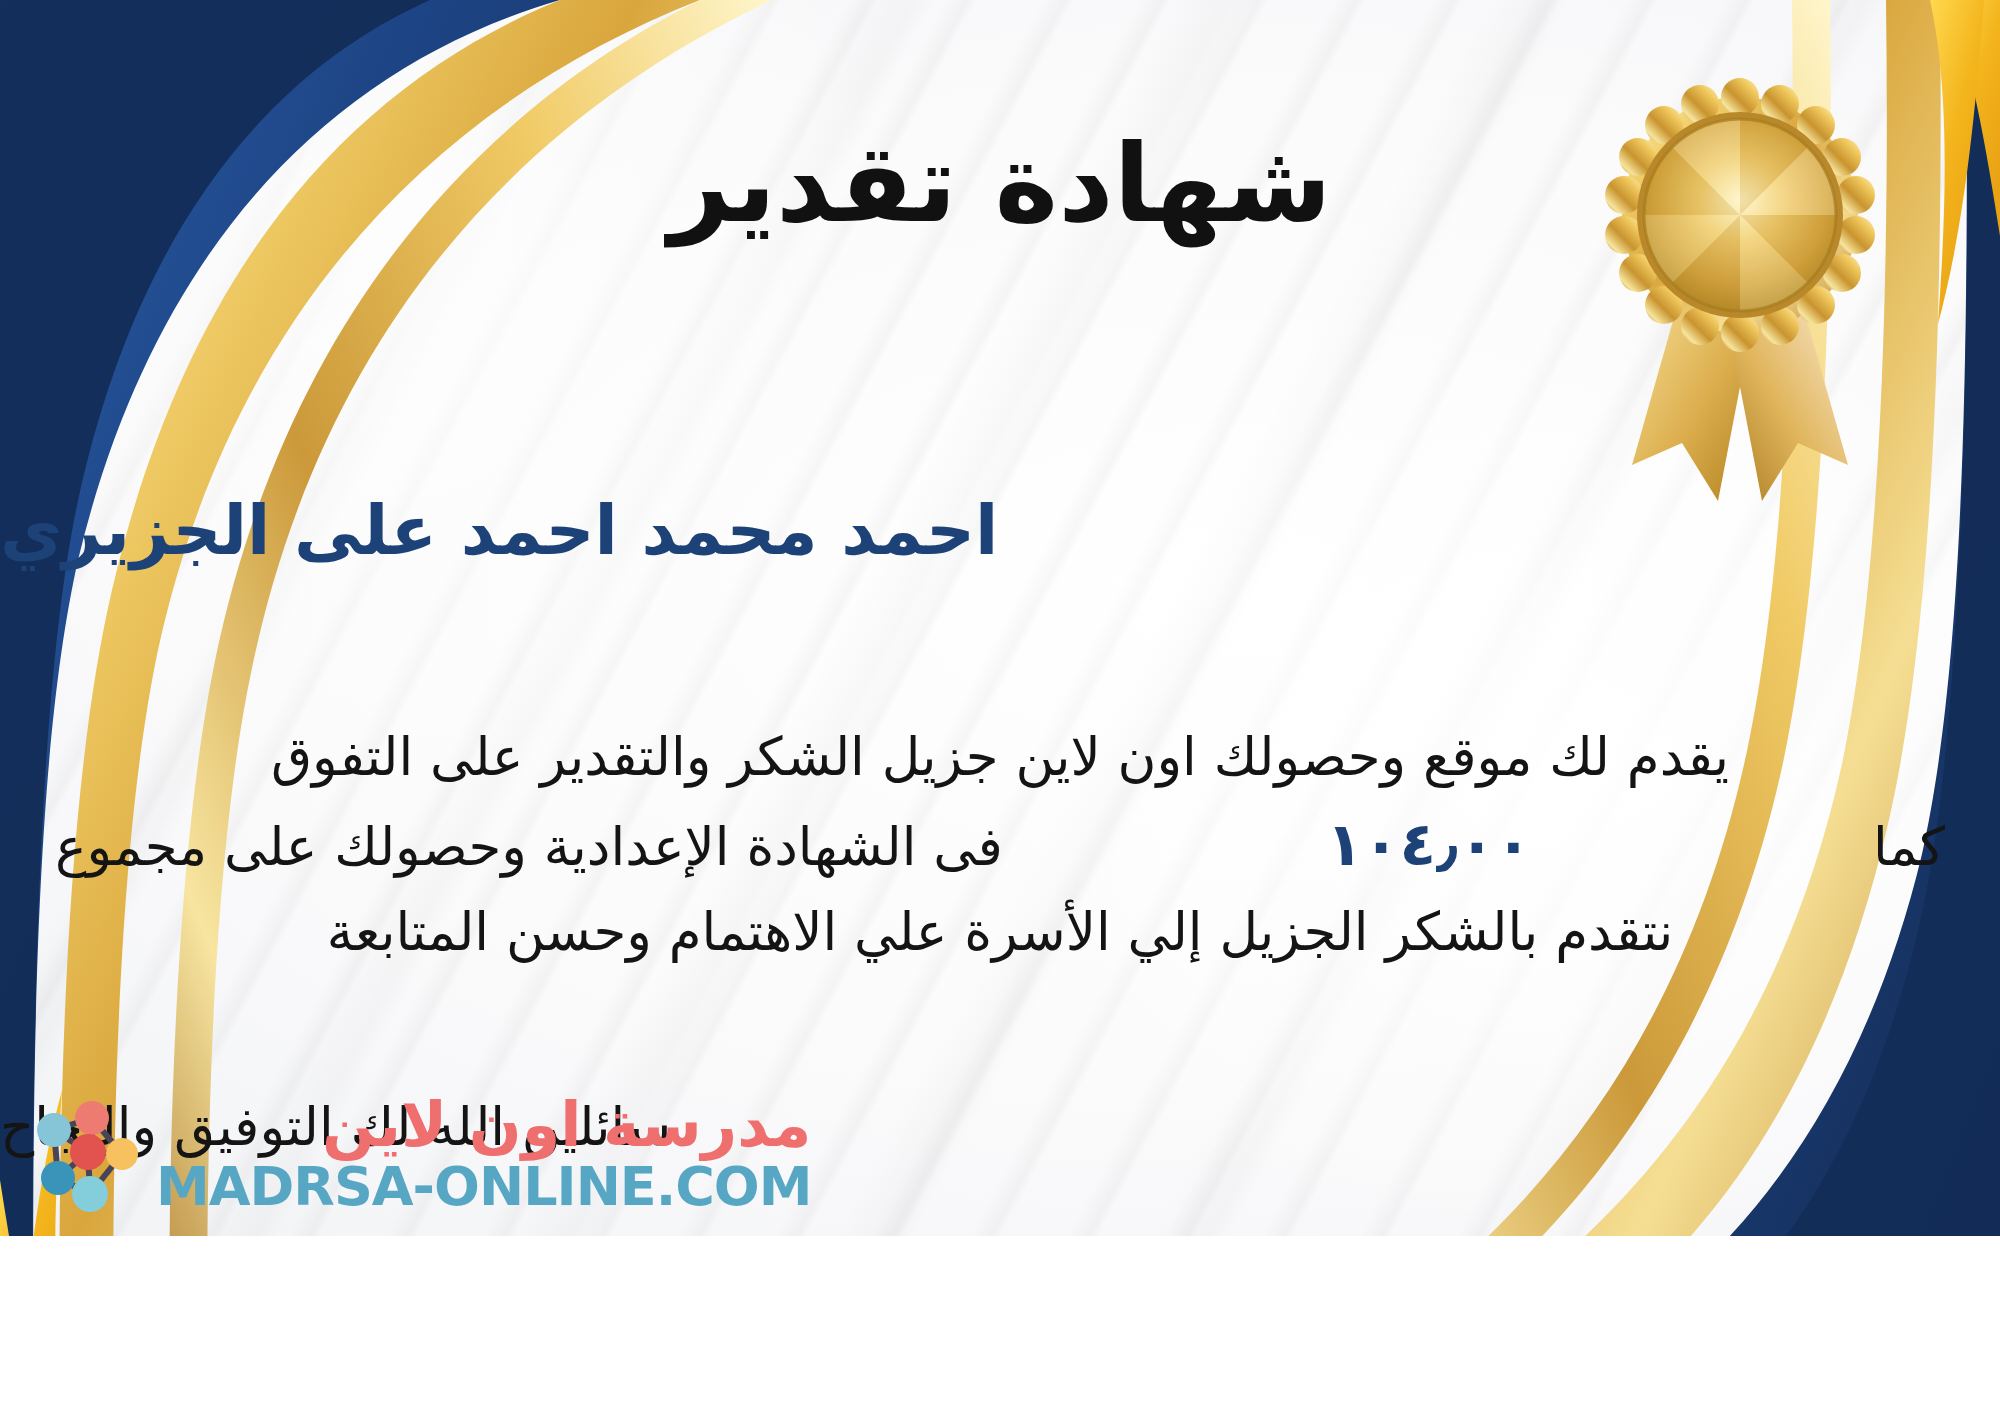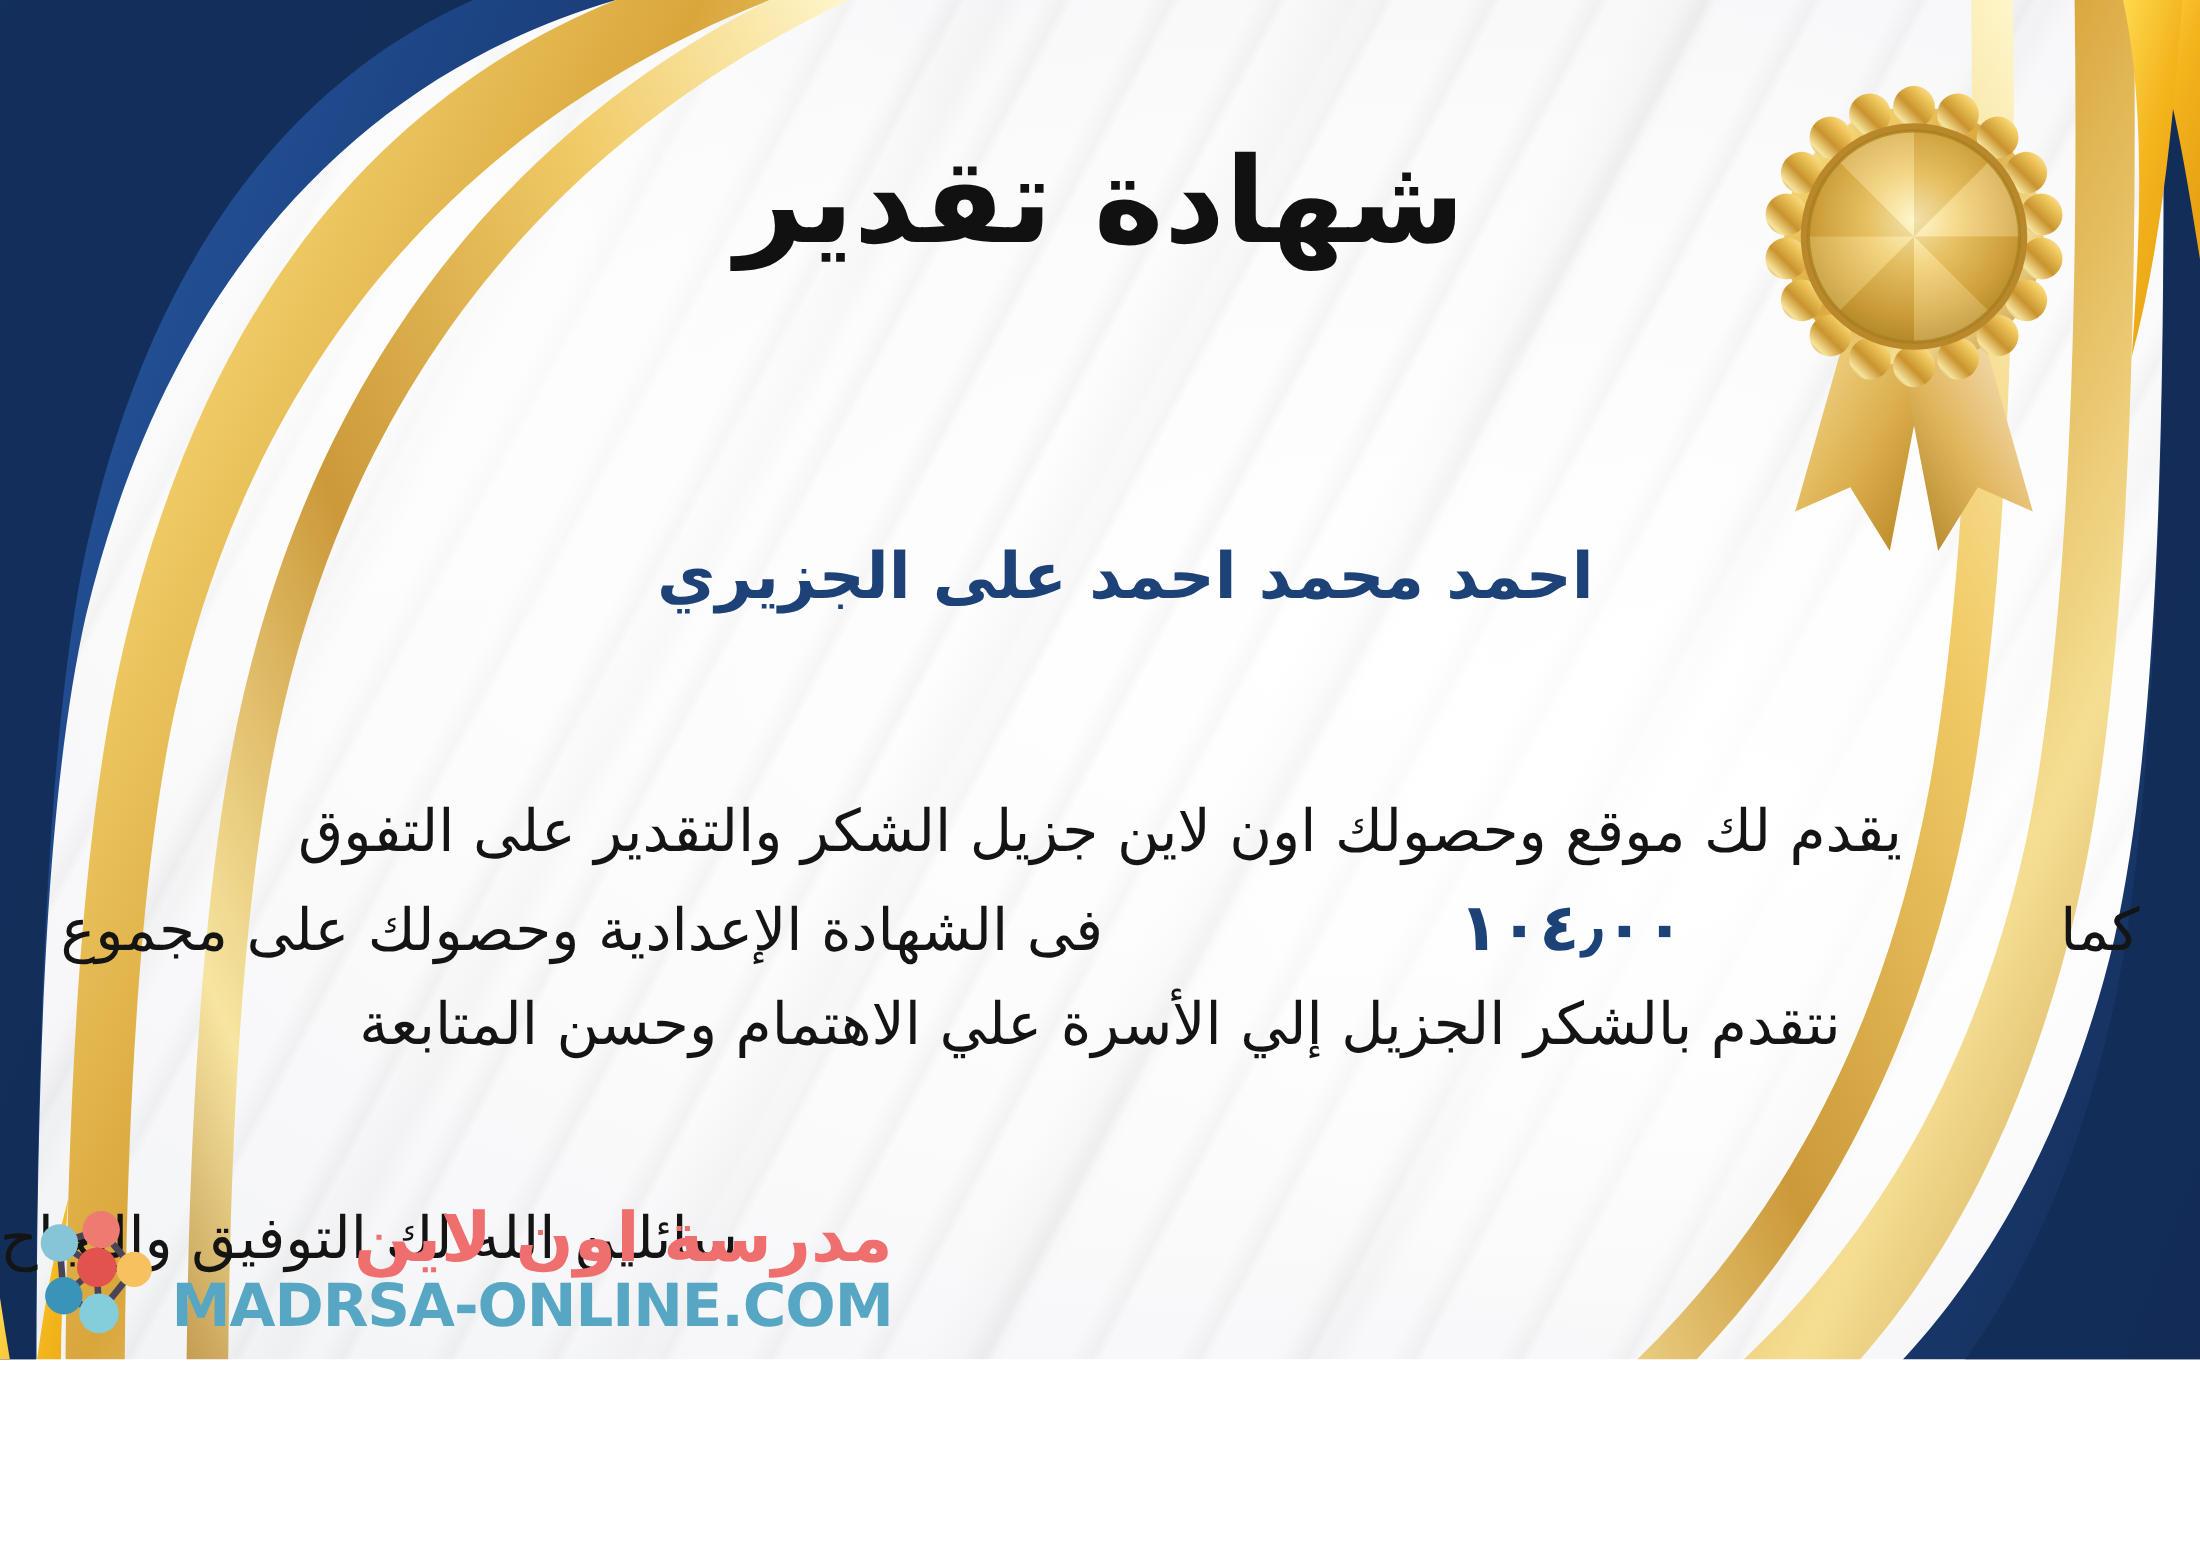--- a/index.html
+++ b/index.html
@@ -77,27 +77,26 @@
     letter-spacing: 1px;
     line-height: 1.22;
     direction: rtl;
   }
 
   .student-name {
     position: absolute;
     top: 488px;
     left: 0;
     right: 0;
-    text-align: center;
-    font-size: 58px;
+    text-align: left;
+    font-size: 68px;
     font-weight: 700;
     color: #1d4278;
     line-height: 1.25;
     direction: rtl;
-    padding-left: 46px;
   }
 
   .body-block {
     position: absolute;
     top: 716px;
     left: 55px;
     right: 55px;
     direction: rtl;
     text-align: center;
     color: #141414;

